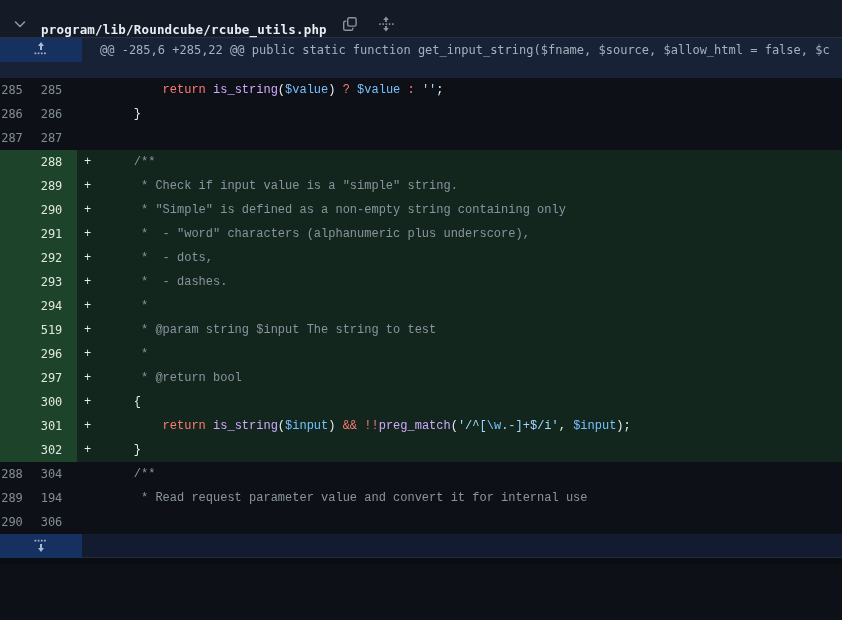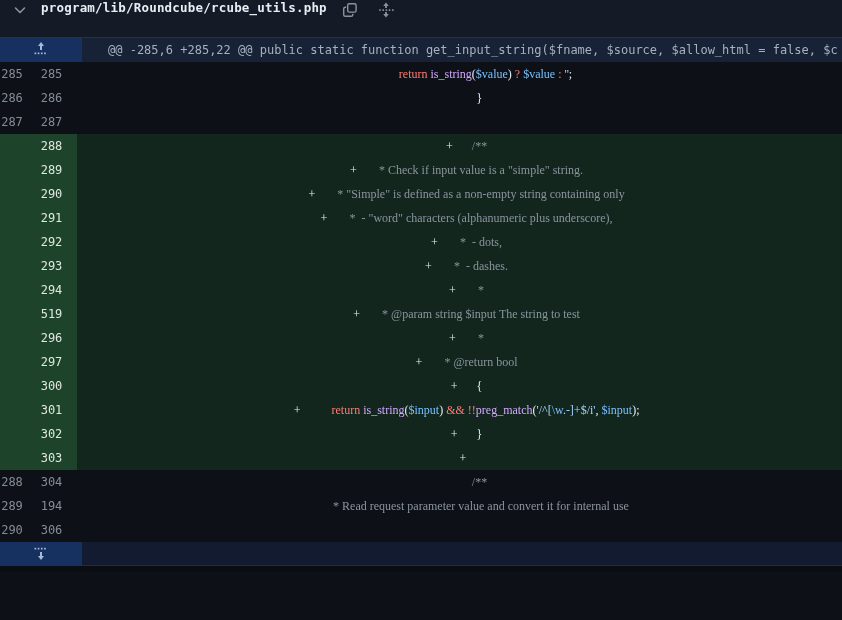--- a/index.html
+++ b/index.html
@@ -4,57 +4,57 @@
 <style>
   * { margin:0; padding:0; box-sizing:border-box; }
   html,body { background:#0d1117; }
   #app {
     position:relative; width:842px; height:620px; overflow:hidden;
     background:#0d1117;
     font-family:"DejaVu Sans Mono","Liberation Mono",monospace;
   }
   
   .file-header {
-    height:38px; display:flex; align-items:flex-start;
+    height:38px; display:flex; align-items:flex-end;
     background:#151b26; border-bottom:1px solid #2a313c;
     padding-left:10px;
   }
   .icon-btn {
     background:none; border:none; padding:2px; display:flex;
     align-items:center; justify-content:center; cursor:pointer;
   }
   .file-path {
     margin-left:11px; font-size:12.5px; font-weight:bold; color:#e6edf3;
     letter-spacing:0.2px;
   }
   .copy-btn { margin-left:13px; }
   .unfold-btn { margin-left:16px; }
   
-  .hunk-row { height:24px; display:flex; background:#182236;gap:8px; }
+  .hunk-row { height:40px; display:flex; background:#182236; }
   .expand-btn {
     width:82px; height:24px; background:#16305f; border:none; cursor:pointer;
     display:flex; align-items:center; justify-content:center; padding:0;
   }
   .hunk-text {
     flex:1; font-size:12px; line-height:24px; color:#a5b1bf;
     padding-left:18px; white-space:pre; overflow:hidden;
   }
   
   .rows { }
   .row { display:flex; height:24px; font-size:12px; line-height:24px; }
   .ln {
     width:38px; text-align:center; color:#848d97;
     font-size:12px; line-height:24px; flex:none; cursor:pointer;
   }
   .ln.old { padding-right:14px; }
   .ln.new { width:39px; padding-right:12px; }
   .codecell { flex:1; overflow:hidden; }
   .codecell pre {
-    font-family:Liberation Serif, serif;
-    font-size:12px; line-height:24px; padding-left:7px; white-space:pre;text-align:center;
+    font-family:Liberation Mono, monospace;
+    font-size:12px; line-height:24px; padding-left:7px; white-space:pre;
   }
   .row.context { background:#0d1117; }
   .row.added .ln { background:#1d432a; color:#dfe8df; }
   .row.added .codecell { background:#12261e; }
   .sign { display:inline-block; width:21px; color:#e6edf3; }
   .seg-k { color:#ff7b72; }
   .seg-f { color:#d2a8ff; }
   .seg-v { color:#79c0fd; }
   .seg-s { color:#a5d6ff; }
   .seg-e { color:#79c0fd; }
@@ -229,27 +229,20 @@
           <pre><span class="sign">+</span><span class="seg-d">        </span><span class="seg-k">return</span><span class="seg-d"> </span><span class="seg-f">is_string</span><span class="seg-d">(</span><span class="seg-v">$input</span><span class="seg-d">) </span><span class="seg-k">&amp;&amp;</span><span class="seg-d"> </span><span class="seg-k">!!</span><span class="seg-f">preg_match</span><span class="seg-d">(</span><span class="seg-s">'/^[</span><span class="seg-e">\w</span><span class="seg-s">.-]+$/i'</span><span class="seg-d">, </span><span class="seg-v">$input</span><span class="seg-d">);</span></pre>
         </div>
       </div>
       <div class="row added">
         <div class="ln old"></div>
         <div class="ln new">302</div>
         <div class="codecell">
           <pre><span class="sign">+</span><span class="seg-d">    }</span></pre>
         </div>
       </div>
-      <div class="row added">
-        <div class="ln old"></div>
-        <div class="ln new">303</div>
-        <div class="codecell">
-          <pre><span class="sign">+</span></pre>
-        </div>
-      </div>
       <div class="row context">
         <div class="ln old">288</div>
         <div class="ln new">304</div>
         <div class="codecell">
           <pre><span class="sign"> </span><span class="seg-c">    /**</span></pre>
         </div>
       </div>
       <div class="row context">
         <div class="ln old">289</div>
         <div class="ln new">194</div>

